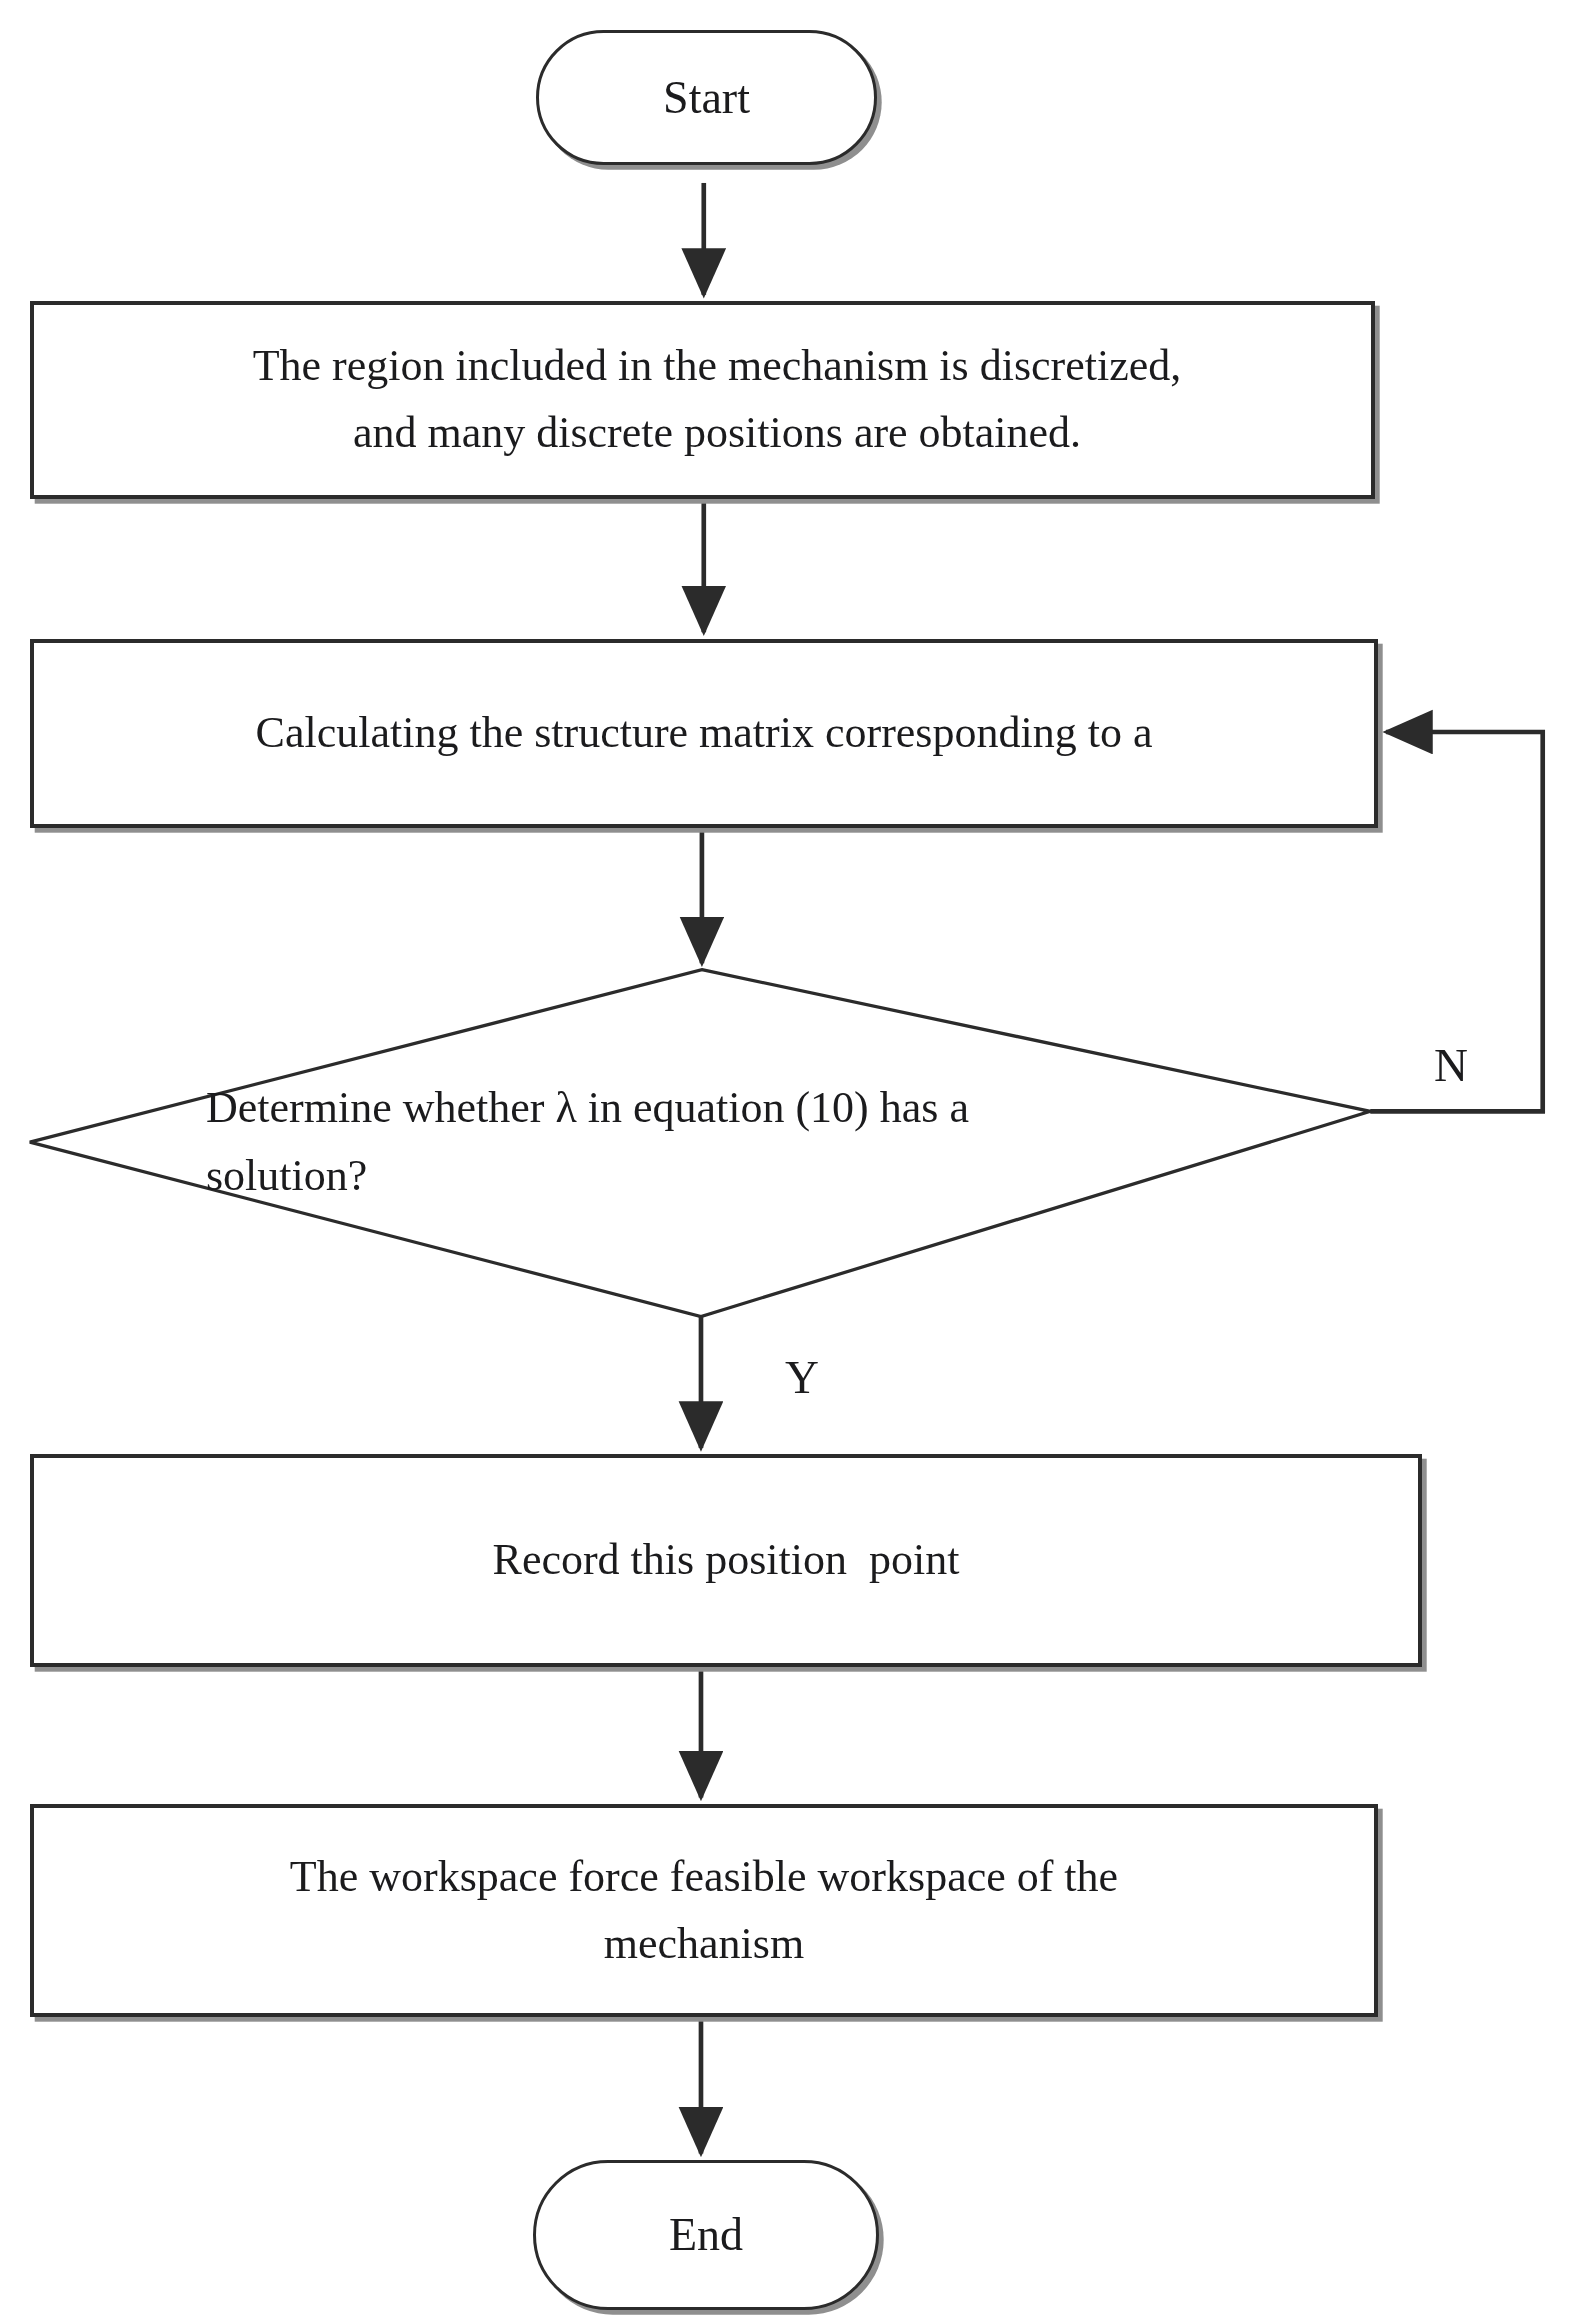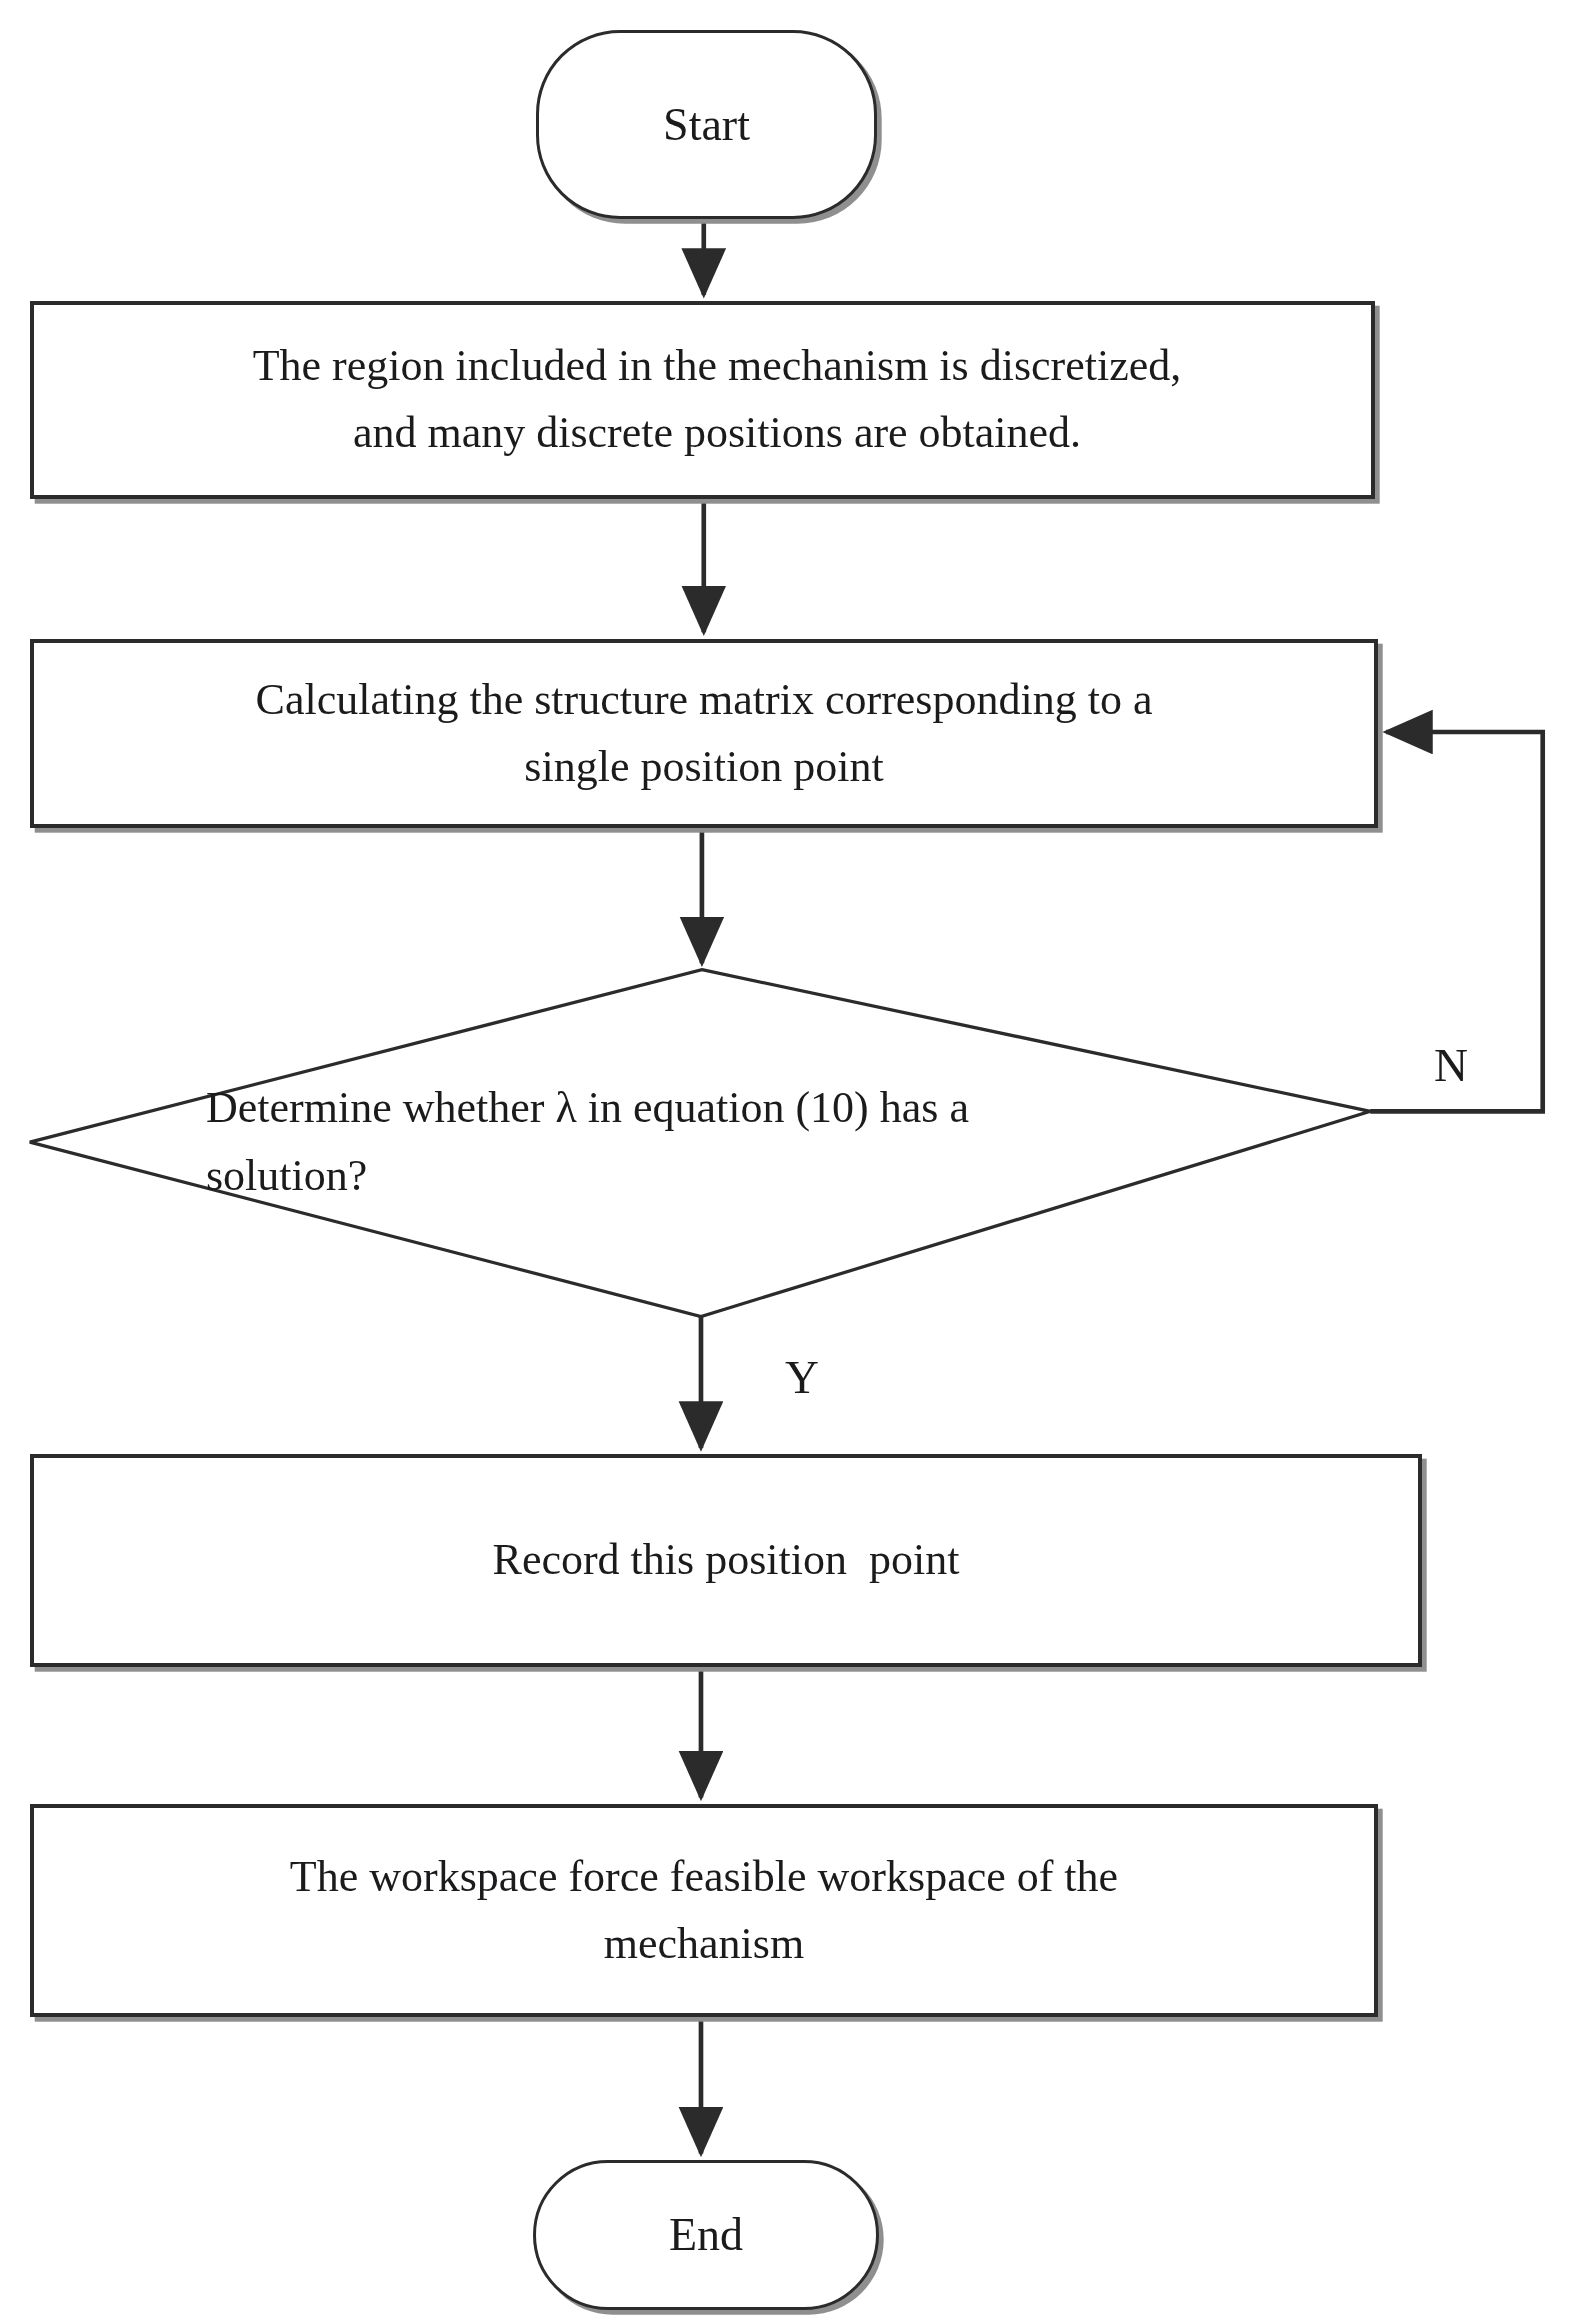--- a/index.html
+++ b/index.html
@@ -65,21 +65,21 @@
     font-size: 44px;
     line-height: 68px;
   }
   .edge-label {
     position: absolute;
     z-index: 1;
     font-size: 47px;
     line-height: 1;
   }
   
-  #node-start      { left: 536px;  top: 30px;   width: 341px;  height: 189px; }
+  #node-start      { left: 536px;  top: 30px;   width: 341px;  height: 135px; }
   #node-discretize { left: 30px;   top: 301px;  width: 1345px; height: 198px; padding-left: 29px; }
   #node-calculate  { left: 30px;   top: 639px;  width: 1348px; height: 189px; }
   #node-record     { left: 30px;   top: 1454px; width: 1392px; height: 213px; }
   #node-workspace  { left: 30px;   top: 1804px; width: 1348px; height: 213px; }
   #node-end        { left: 533px;  top: 2160px; width: 346px;  height: 150px; text-align: center; }
   #decision-text   { left: 206px;  top: 1074px; width: 988px; }
   #label-yes       { left: 785px;  top: 1354px; }
   #label-no        { left: 1434px; top: 1042px; }
 </style>
 </head>
@@ -110,21 +110,20 @@
     <span class="line">Start</span>
   </div>
 
   <div id="node-discretize" class="node process">
     <span class="line">The region included in the mechanism is discretized,</span>
     <span class="line">and many discrete positions are obtained.</span>
   </div>
 
   <div id="node-calculate" class="node process">
     <span class="line">Calculating the structure matrix corresponding to a</span>
-    <span class="line">single position point</span>
   </div>
 
   <div id="decision-text" class="decision-text">
     <div class="line">Determine whether λ in equation (10) has a</div>
     <div class="line">solution?</div>
   </div>
 
   <div id="label-yes" class="edge-label">Y</div>
   <div id="label-no" class="edge-label">N</div>
 

